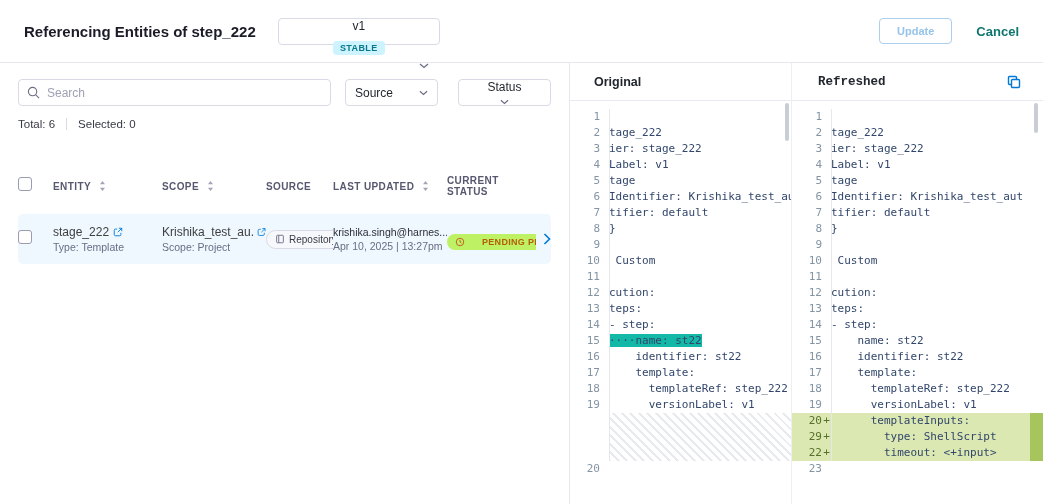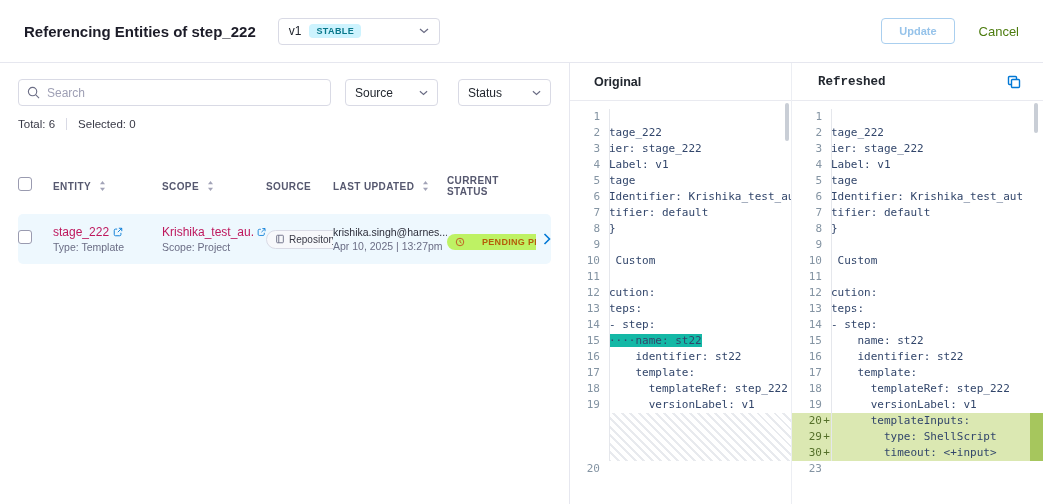--- a/index.html
+++ b/index.html
@@ -4,59 +4,59 @@
 <style>
   * { margin:0; padding:0; box-sizing:border-box; }
   html,body { background:#fff; }
   body { font-family:"Liberation Sans","DejaVu Sans",sans-serif; color:#22222a; }
   .app { width:1043px; height:504px; overflow:hidden; background:#fff; position:relative; }
 
   
   .topbar { height:63px; display:flex; align-items:center; padding:0 24px; border-bottom:1px solid #e6e7ef; }
   .page-title { font-size:15px; font-weight:700; color:#1c1c28; }
   .version-select { margin-left:22px; width:162px; height:27px; border:1px solid #d9dae5; border-radius:4px;
-    display:flex; align-items:center; padding:0 10px; gap:8px; cursor:pointer; background:#fff; }
+    display:flex; align-items:center; padding:0 10px; gap:8px; cursor:pointer; background:#fff;flex-direction:column; }
   .version-label { font-size:12px; color:#22272f; }
   .stable-badge { background:#cdf3fe; color:#07778a; font-size:9px; font-weight:700; letter-spacing:.4px;
     padding:2px 7px; border-radius:4px; }
   .version-select .chev { margin-left:auto; display:flex; }
   .topbar-actions { margin-left:auto; display:flex; align-items:center; gap:24px; }
   .btn-update { background:#fff; border:1px solid #aacfef; color:#96c3ea; font-size:11px; font-weight:700;
     border-radius:4px; padding:6px 17px; cursor:default; font-family:inherit; }
-  .btn-cancel { background:none; border:none; color:#4d7c0f; font-size:13px; font-weight:400; cursor:pointer; font-family:inherit; }
+  .btn-cancel { background:none; border:none; color:#0f766e; font-size:13px; font-weight:700; cursor:pointer; font-family:inherit; }
 
   
   .body-row { display:flex; height:441px; }
   .left-panel { width:570px; flex:none; border-right:1px solid #e6e7ef; padding-top:16px; }
 
   
   .filters { display:flex; align-items:center; padding:0 18px; }
   .search-box { position:relative; width:313px; height:27px; }
   .search-box svg { position:absolute; left:9px; top:7px; }
   .search-box input { width:100%; height:100%; border:1px solid #d9dae5; border-radius:4px; padding:0 8px 0 28px;
     font-size:12px; font-family:inherit; color:#22272f; outline:none; }
   .search-box input::placeholder { color:#9fa0b5; }
   .dropdown { height:27px; width:93px; border:1px solid #d9dae5; border-radius:4px; background:#fff;
     display:flex; align-items:center; justify-content:space-between; padding:0 9px; font-size:12px; color:#22272f; cursor:pointer; }
   .dd-source { margin-left:14px; }
-  .dd-status { margin-left:20px; }
+  .dd-status { margin-left:20px;flex-direction:column; }
 
   
   .counts { display:flex; align-items:center; padding:0 18px; margin-top:12px; font-size:11.5px; color:#383946; }
   .counts .vdiv { width:1px; height:12px; background:#d9dae5; margin:0 11px; }
 
   
   .table { margin-top:45px; padding:0 18px; }
   .thead, .trow { display:grid; grid-template-columns:35px 109px 104px 67px 114px 89px 15px; align-items:center; }
   .th { font-size:10px; font-weight:700; letter-spacing:.4px; color:#56586f; display:flex; align-items:center; gap:8px; }
   .checkbox { width:14px; height:14px; border:1.5px solid #9a9bb0; border-radius:3px; background:#fff; display:inline-block; cursor:pointer; }
   .trow { margin-top:17px; background:#eef8fe; border-radius:5px; height:50px; }
   .cell { display:flex; flex-direction:column; gap:2px; overflow:hidden; }
   .link-line { display:flex; align-items:center; gap:4px; white-space:nowrap; overflow:hidden; }
-  .entity-link { color:#be185d; font-size:12px; text-decoration:none; white-space:nowrap; overflow:hidden; }
+  .entity-link { color:#404040; font-size:12px; text-decoration:none; white-space:nowrap; overflow:hidden; }
   .sub { font-size:10.5px; color:#6b6d85; white-space:nowrap; overflow:hidden; }
   .main-sm { font-size:10.5px; color:#2c2d3a; white-space:nowrap; overflow:hidden; }
   .chip { display:inline-flex; align-items:center; gap:4px; border:1px solid #d9dae5; background:#f7f8fb;
     border-radius:10px; padding:3px 8px; font-size:10px; color:#383946; width:max-content; }
   .badge-pending { display:inline-flex; align-items:center; gap:17px; background:#bef264; color:#b45d0a;
     border-radius:9px; padding:3px 8px; font-size:9px; font-weight:700; letter-spacing:.3px; width:max-content;margin-top:6px; }
   .chev-cell { display:flex; justify-content:flex-end; cursor:pointer; }
 
   
   .diff { flex:1; display:flex; min-width:0; }
@@ -456,21 +456,21 @@
                 <span class="ln">20</span>
                 <span class="plus">+</span>
                 <span class="ct">      templateInputs:</span>
               </div>
               <div class="code-line added">
                 <span class="ln">29</span>
                 <span class="plus">+</span>
                 <span class="ct">        type: ShellScript</span>
               </div>
               <div class="code-line added">
-                <span class="ln">30</span>
+                <span class="ln">22</span>
                 <span class="plus">+</span>
                 <span class="ct">        timeout: &lt;+input&gt;</span>
               </div>
               <div class="code-line">
                 <span class="ln">23</span>
                 <span class="plus"></span>
                 <span class="ct"></span>
               </div>
             </div>
           <div class="scroll-thumb"></div>

